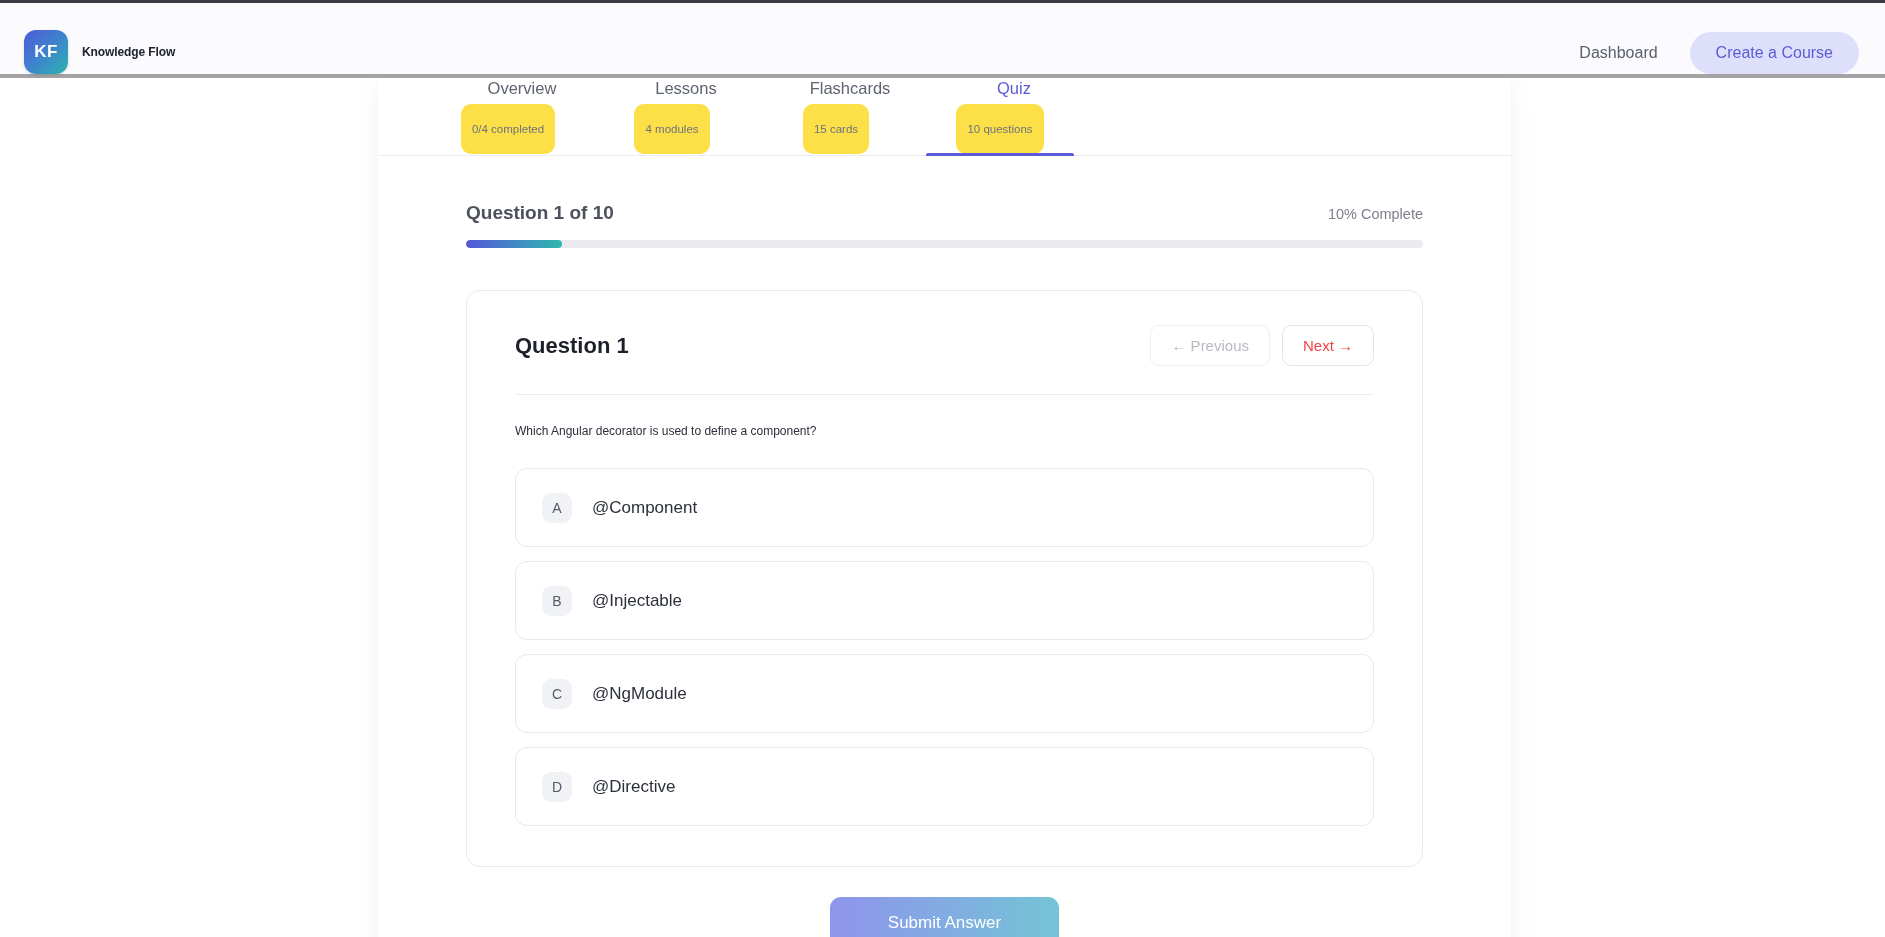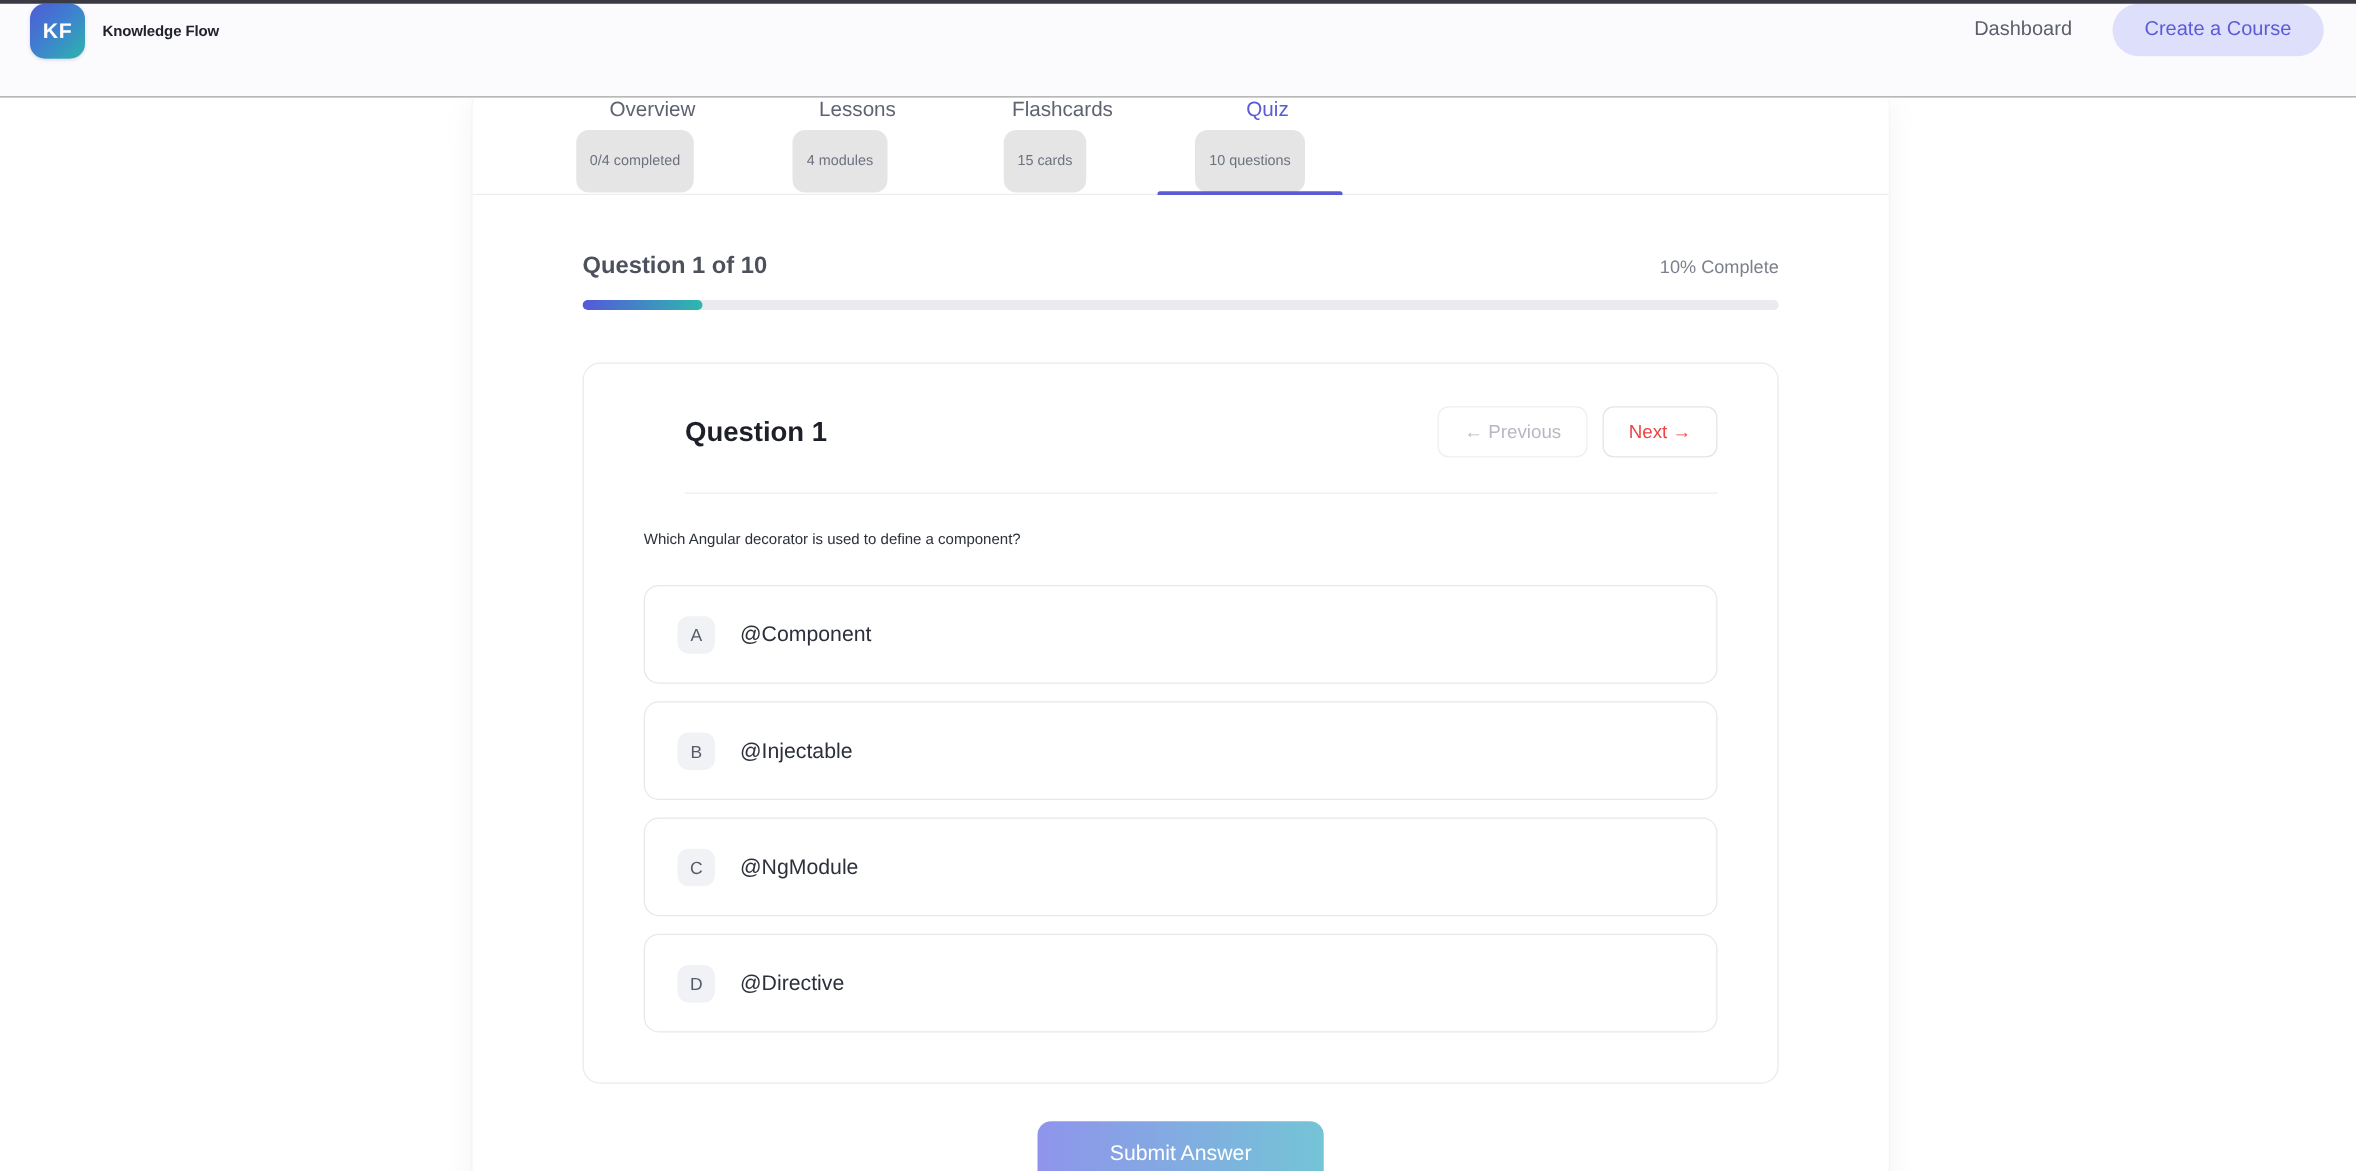--- a/index.html
+++ b/index.html
@@ -31,23 +31,23 @@
     z-index: 60;
   }
 
   
   .app-header {
     position: absolute;
     top: 3px; left: 0;
     width: 1885px;
     height: 75px;
     background: #fbfbfe;
-    border-bottom: 1px solid #a3a3a3;
-    display: flex;
-    align-items: flex-start;
+    border-bottom: 4px solid #a3a3a3;
+    display: flex;
+    align-items: flex-end;
     z-index: 50;
   }
 
   .brand {
     display: flex;
     align-items: center;
     gap: 14px;
     margin-left: 24px;
   }
 
@@ -137,21 +137,21 @@
     font-size: 16.5px;
     color: #5e6370;
     margin-left: 28px;
   }
 
   .tab.active .tab-label { color: #5b5bd6; }
 
   .tab-badge {
     font-size: 11.5px;
     color: #6d7280;
-    background: #e5e5e5;
+    background: #fde047;
     border-radius: 10px;
     padding: 19px 11px;
     white-space: nowrap;
   }
 
   .tab.active::after {
     content: "";
     position: absolute;
     bottom: -1px;
     left: 8px;
@@ -204,21 +204,20 @@
     background: #ffffff;
     padding: 34px 48px 40px 48px;
   }
 
   .question-card-head {
     display: flex;
     align-items: center;
     justify-content: space-between;
     padding-bottom: 28px;
     border-bottom: 1px solid #ededf1;
-    margin-left: 33px;
   }
 
   .question-title {
     font-size: 22px;
     font-weight: bold;
     color: #1d2029;
   }
 
   .nav-buttons { display: flex; gap: 12px; padding-left: 33px; }
 

